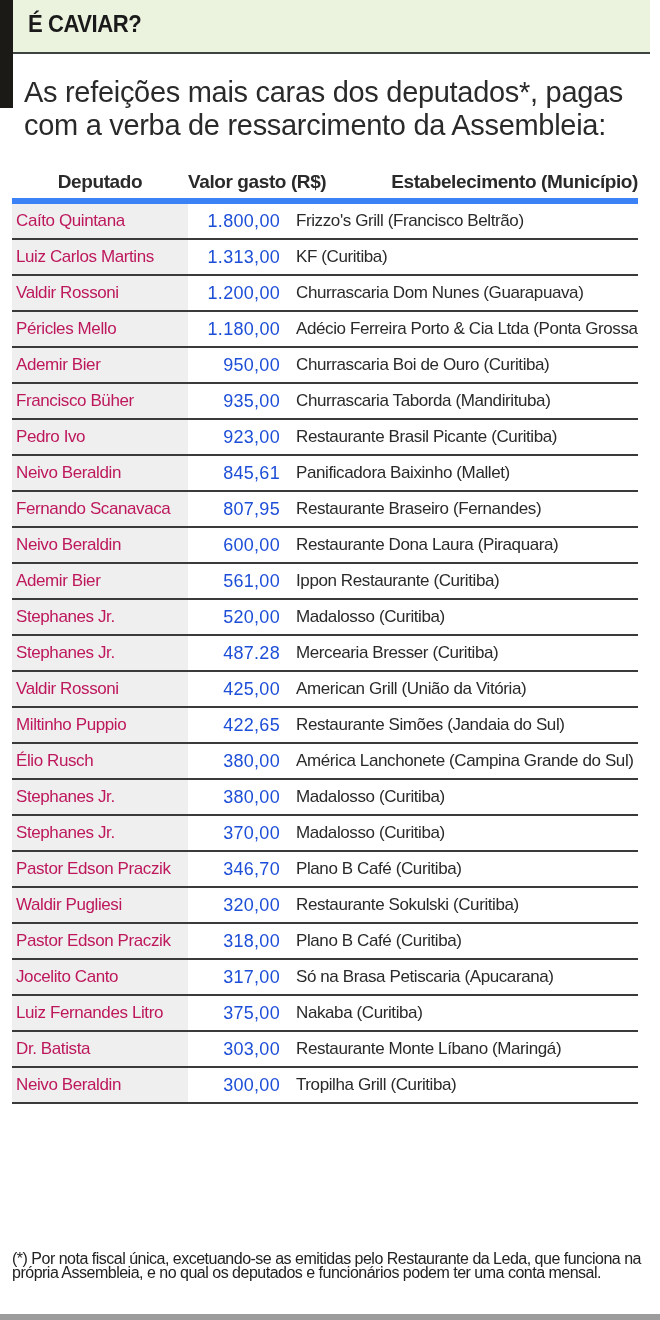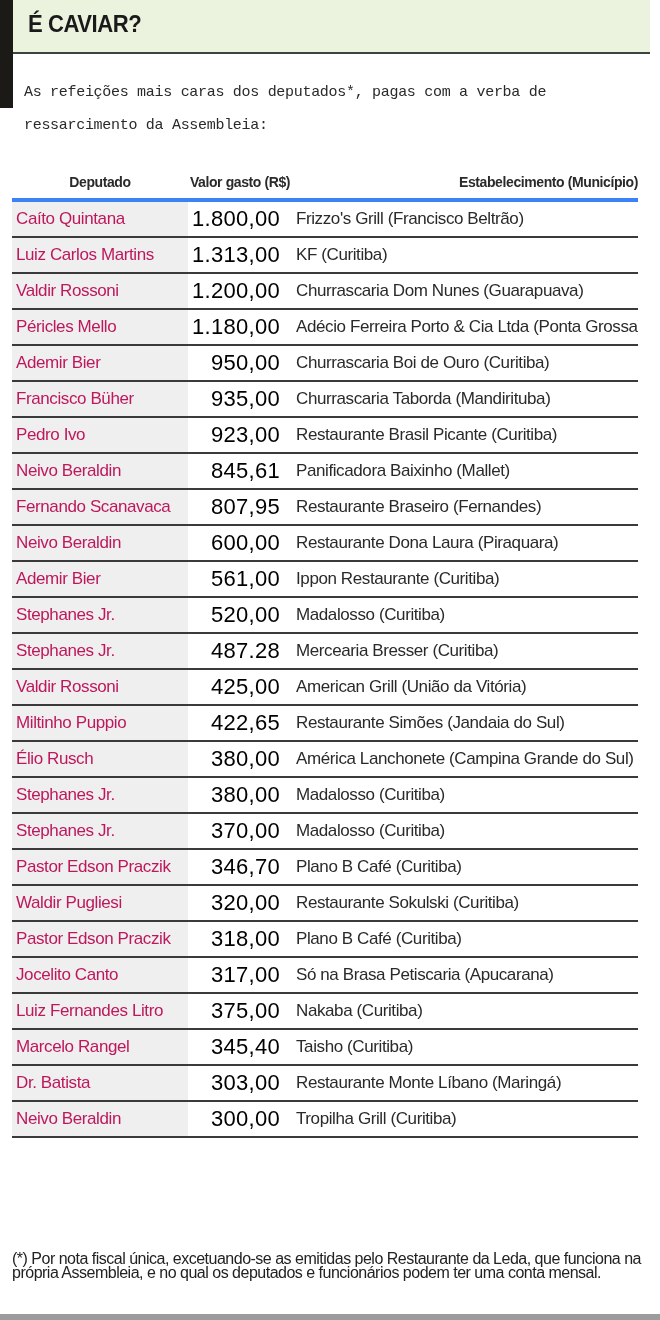--- a/index.html
+++ b/index.html
@@ -35,43 +35,42 @@
       letter-spacing: -0.5px;
       color: #1a1a1a;
       transform: scaleX(0.92);
       transform-origin: left center;
       white-space: nowrap;
     }
     .subtitle {
       position: absolute;
       left: 24px; top: 76px;
       width: 620px;
-      font-size: 15px;
+      font-size: 29px;
       line-height: 33px;
       color: #2a2a2a;
       letter-spacing: -0.3px;
-      font-family: Liberation Mono, monospace;
     }
     table.data {
       position: absolute;
       left: 12px; top: 165px;
       width: 626px;
       border-collapse: collapse;
       table-layout: fixed;
     }
     table.data col.c1 { width: 176px; }
     table.data col.c2 { width: 104px; }
     table.data col.c3 { width: 346px; }
     table.data th {
       height: 33px;
-      font-size: 14px;
+      font-size: 19px;
       font-weight: bold;
       color: #2a2a2a;
       padding: 0;
-      border-bottom: 4px solid #3b82f6;
+      border-bottom: 6px solid #3b82f6;
       white-space: nowrap;
       letter-spacing: -0.4px;
       vertical-align: middle;
     }
     table.data th.h1 { text-align: center; }
     table.data th.h2 { text-align: center; }
     table.data th.h3 { text-align: right; }
     table.data td {
       height: 34px;
       padding: 0;
@@ -83,22 +82,22 @@
       letter-spacing: -0.4px;
     }
     table.data td.name {
       background: #efefef;
       padding-left: 4px;
       color: #be185d;
     }
     table.data td.value {
       text-align: right;
       padding-right: 12px;
-      font-size: 22px;
-      color: #000000;
+      font-size: 18px;
+      color: #1d4ed8;
       letter-spacing: 0.3px;
     }
     table.data td.place {
       padding-left: 4px;
       color: #2a2a2a;
     }
     .footnote {
       position: absolute;
       left: 12px; top: 1252px;
       width: 630px;
@@ -248,25 +247,20 @@
         <td class="name">Jocelito Canto</td>
         <td class="value">317,00</td>
         <td class="place">Só na Brasa Petiscaria (Apucarana)</td>
       </tr>
       <tr>
         <td class="name">Luiz Fernandes Litro</td>
         <td class="value">375,00</td>
         <td class="place">Nakaba (Curitiba)</td>
       </tr>
       <tr>
-        <td class="name">Marcelo Rangel</td>
-        <td class="value">345,40</td>
-        <td class="place">Taisho (Curitiba)</td>
-      </tr>
-      <tr>
         <td class="name">Dr. Batista</td>
         <td class="value">303,00</td>
         <td class="place">Restaurante Monte Líbano (Maringá)</td>
       </tr>
       <tr>
         <td class="name">Neivo Beraldin</td>
         <td class="value">300,00</td>
         <td class="place">Tropilha Grill (Curitiba)</td>
       </tr>
     </tbody>

